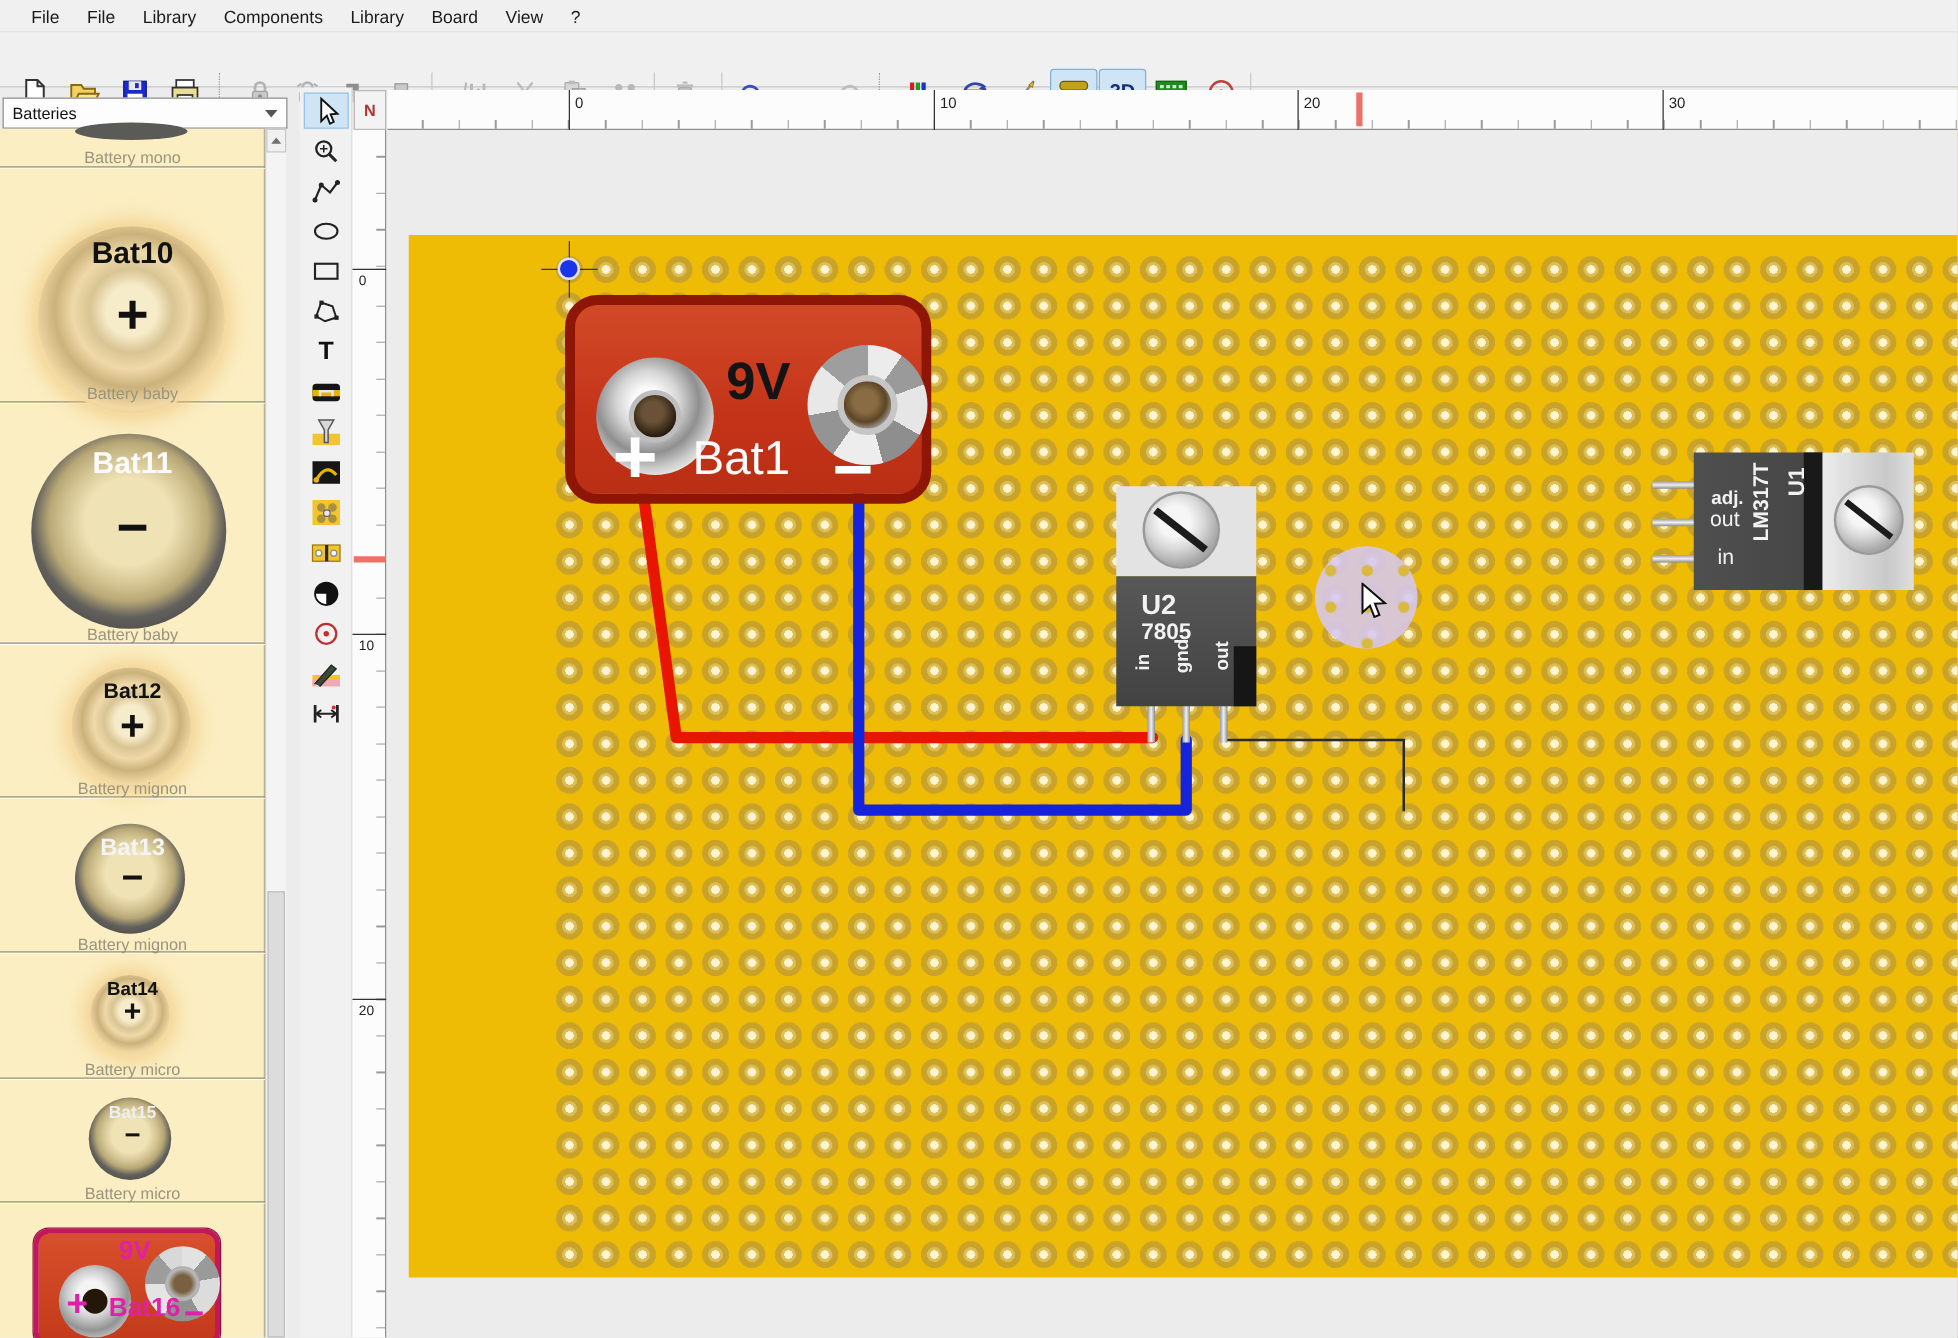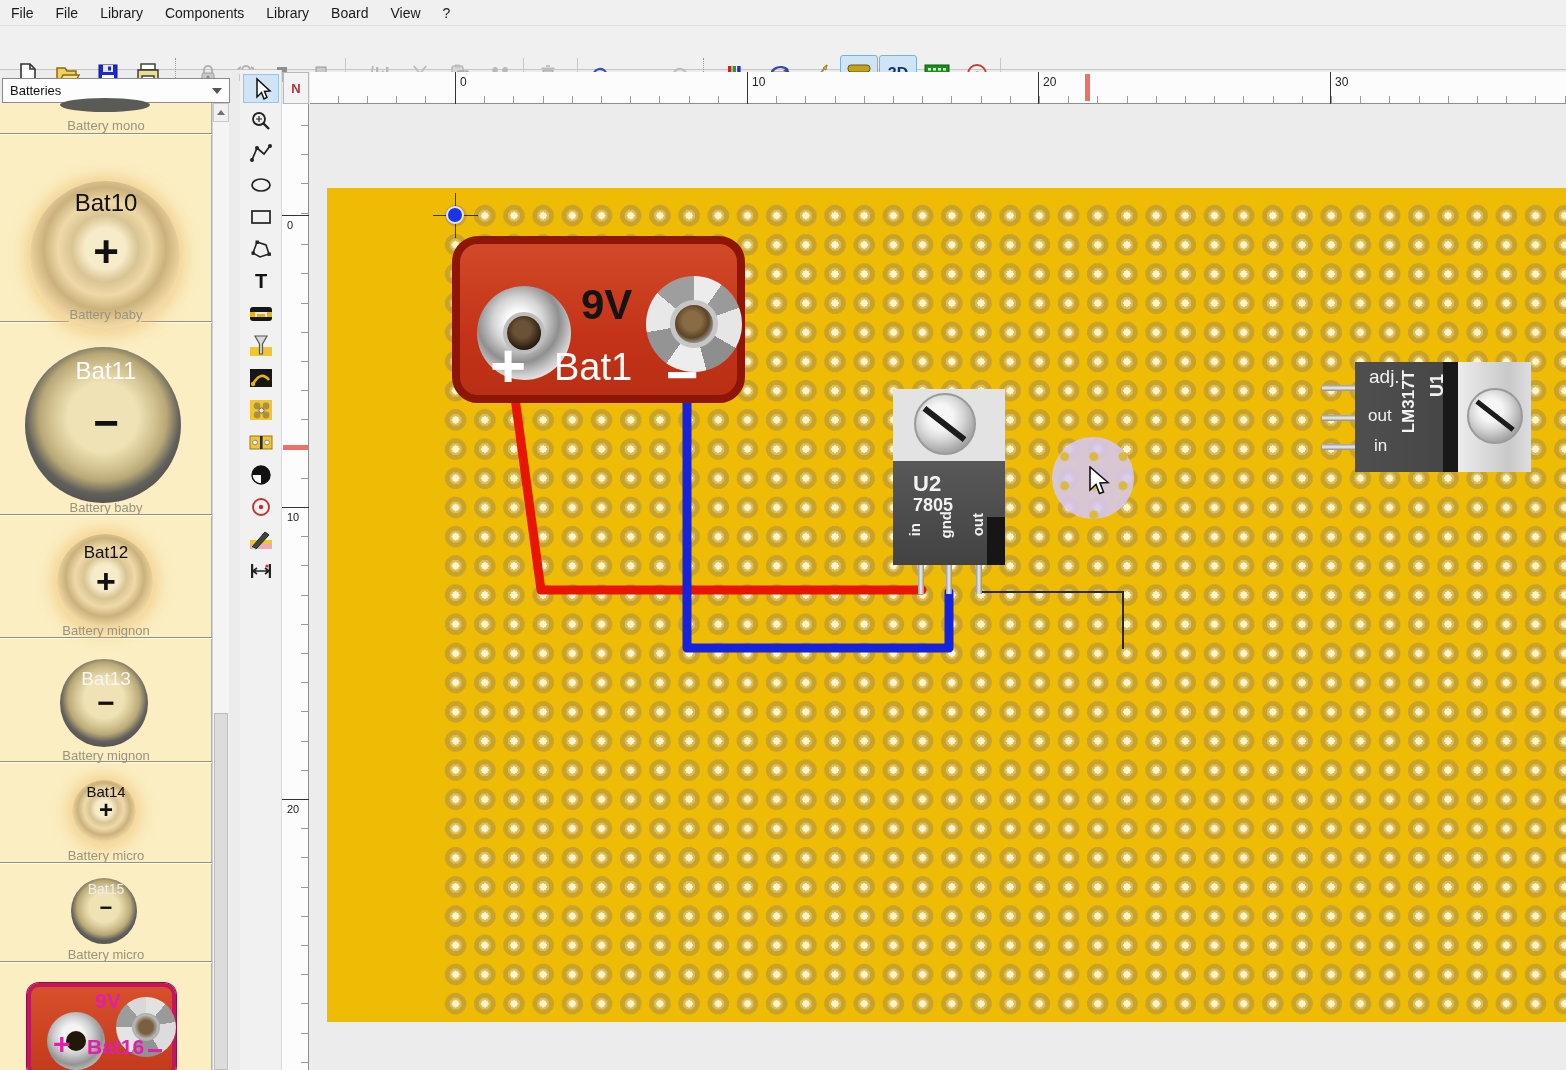--- a/index.html
+++ b/index.html
@@ -2,21 +2,21 @@
 <html><head>
 <meta charset="utf-8">
 <style>
   * { margin:0; padding:0; box-sizing:border-box; }
   html,body { width:1566px; height:1070px; overflow:hidden; background:#ececec;
     font-family:"Liberation Sans", sans-serif; }
   .abs { position:absolute; }
 
   
   #menubar { left:0; top:0; width:1566px; height:26px; background:#f0f0f0;
-    border-bottom:1px solid #e0e0e0; display:flex; align-items:center; padding-left:2px; }
+    border-bottom:1px solid #e0e0e0; display:flex; align-items:center; padding-left:16px; }
   .menu-item { padding:4px 13px 4px 9px; font-size:14px; color:#1a1a1a; cursor:default; }
 
   
   #toolbar { left:0; top:26px; width:1566px; height:44px; background:#f0f0f0;
     border-bottom:1px solid #c6c6c6; }
   .tbtn { position:absolute; top:30px; width:36px; height:36px; display:flex;
     align-items:center; justify-content:center; border-radius:3px; }
   .tbtn.toggled { background:#cfe4f5; border:1px solid #7fb0d6; }
   .tsep { position:absolute; top:32px; width:1px; height:32px; background:#c8c8c8; }
   .tsep.dotted { background:none; border-left:1px dotted #9a9a9a; }
@@ -26,21 +26,21 @@
   
   #cat-select { left:2px; top:78px; width:228px; height:25px; background:#fdfdfd;
     border:1px solid #8a8a8a; display:flex; align-items:center; justify-content:space-between;
     padding:0 7px; font-size:13px; color:#111; }
   .chev { width:0; height:0; border-left:5px solid transparent; border-right:5px solid transparent;
     border-top:6px solid #555; }
   #bat-list { left:0; top:103px; width:212px; height:967px; background:#fbeec2; border-right:1px solid #b6b29a; }
   .bat-item { position:absolute; left:0; width:212px; border-bottom:1px solid #97917a;
     box-shadow:0 1px 0 #fffdf2; }
   .bat-caption { position:absolute; left:0; width:100%; text-align:center; font-size:13px; color:#9a937e; }
-  .bat-label { position:absolute; width:100%; text-align:center; font-weight:normal; }
+  .bat-label { position:absolute; width:100%; text-align:center; font-weight:bold; }
   .disc { position:absolute; border-radius:50%; }
   .disc.gold { background:radial-gradient(circle at 50% 45%, #f7ecca 0 18%, #d9c493 30%, #efd9a8 42%, #cbb27c 55%, #f2d9a4 70%, #eec88b 85%, #f6dcae 100%); box-shadow:0 0 14px 6px rgba(238,190,110,.55); }
   .disc.dark { background:radial-gradient(circle at 50% 45%, #efe2b4 0 30%, #d2c291 45%, #b8a876 55%, #62605c 66%, #4c4b48 80%, #585753 100%); }
   .sign { position:absolute; width:100%; text-align:center; font-weight:bold; color:#111; }
   #sb-scroll { left:212px; top:103px; width:17px; height:967px; background:#f4f4f4; border-left:1px solid #d0d0d0; }
   #sb-up { position:absolute; left:0; top:0; width:16px; height:19px; background:#f0f0f0;
     border:1px solid #c8c8c8; display:flex; align-items:center; justify-content:center; }
   #sb-up::after { content:""; width:0; height:0; border-left:4px solid transparent;
     border-right:4px solid transparent; border-bottom:5px solid #707070; }
   #sb-thumb { position:absolute; left:1px; top:610px; width:14px; height:357px;
@@ -583,21 +583,21 @@
 
 <div class="lead-h abs" style="left:1322px;top:385px;width:35px"></div>
 <div class="lead-h abs" style="left:1322px;top:415px;width:35px"></div>
 <div class="lead-h abs" style="left:1322px;top:444px;width:35px"></div>
 
 <div id="u1" class="abs">
   <div id="u1-body"></div>
   <div id="u1-stripe"></div>
   <div id="u1-tab"></div>
   <div class="screw" style="left:112px;top:26px;width:56px;height:56px"></div>
-  <span class="chip-txt" style="left:14px;top:4px;font-size:19px;font-weight:normal">adj.</span>
+  <span class="chip-txt" style="left:14px;top:28px;font-size:15px;font-weight:bold">adj.</span>
   <span class="chip-txt" style="left:13px;top:44px;font-size:17px;font-weight:normal">out</span>
   <span class="chip-txt" style="left:19px;top:74px;font-size:17px;font-weight:normal">in</span>
   <span class="pin-rot" style="left:72px;top:12px;font-size:18px">U1</span>
   <span class="pin-rot" style="left:44px;top:8px;font-size:17px">LM317T</span>
 </div>
 
 <div id="hl" class="abs"></div>
 <svg class="abs" style="left:1088px;top:466px" width="26" height="32" viewBox="0 0 26 32">
   <path d="M2,1 L2,24 L8,18.5 L11.5,27.5 L15.5,26 L12,17 L20,16.5 Z" fill="#fff" stroke="#111" stroke-width="1.6"></path>
 </svg>

